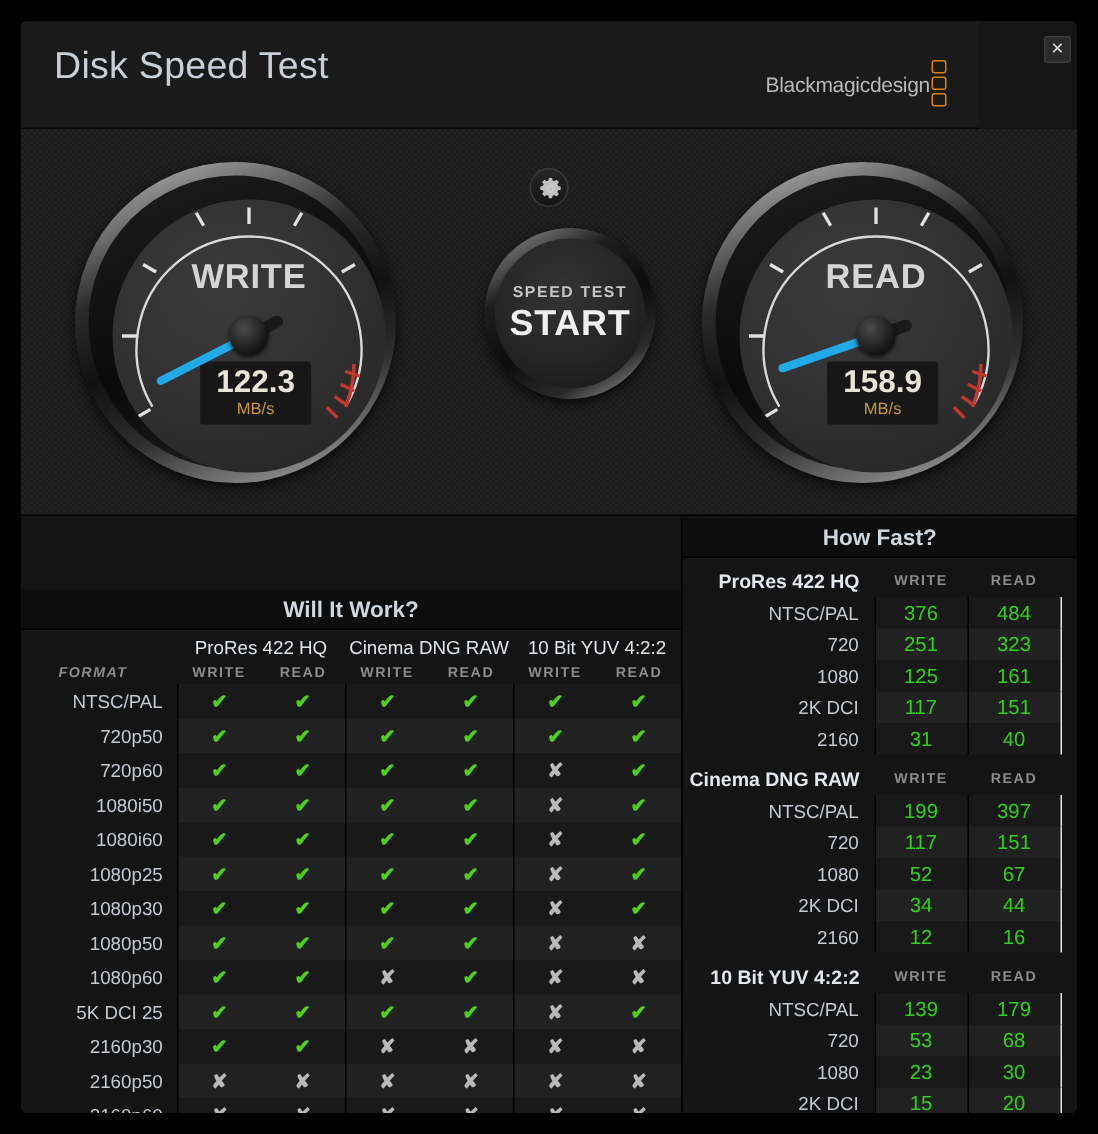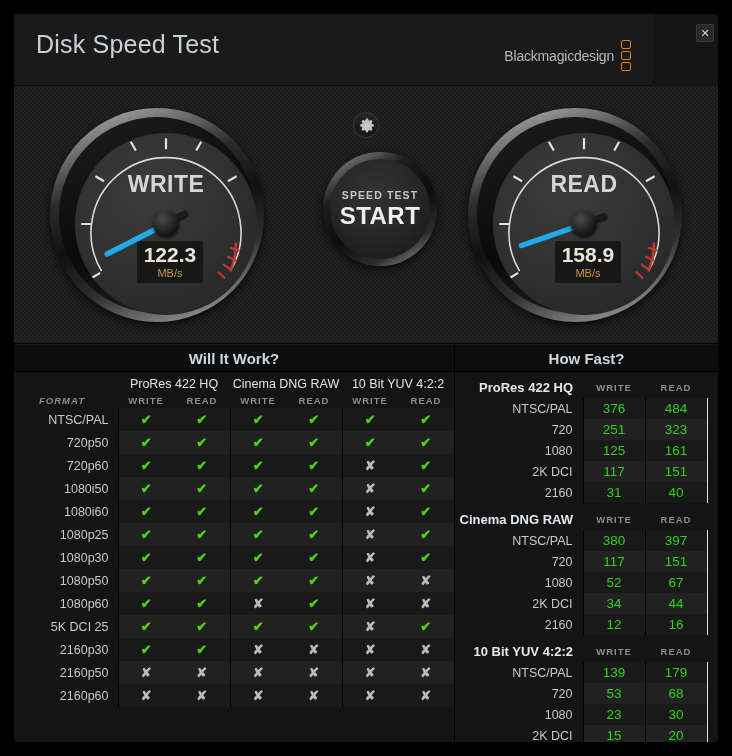--- a/index.html
+++ b/index.html
@@ -59,21 +59,21 @@
     font-weight: 300;
     color: #c9cfd6;
     letter-spacing: 0.2px;
   }
   #brand-wrap {
     position: absolute;
     right: 22px;
     top: 26px;
     display: flex;
     align-items: center;
-    gap: 7px;
+    gap: 1px;
   }
   #brand-text {
     font-size: 14px;
     color: #b8b8b8;
     font-weight: 400;
     letter-spacing: -0.2px;
   }
   #brand-logo {
     display: flex;
     flex-direction: column;
@@ -142,21 +142,21 @@
     font-weight: 600;
     color: #d5d5d5;
     letter-spacing: 0.5px;
   }
 
   .gauge-readout {
     position: absolute;
     left: 50%;
     top: 108px;
     transform: translateX(-44%);
-    width: 66px;
+    width: 74px;
     padding: 3px 0 4px;
     background: #171717;
     border-radius: 2px;
     text-align: center;
   }
   .gauge-value {
     font-size: 21px;
     font-weight: 600;
     color: #e8e4d8;
     line-height: 1.05;
@@ -228,21 +228,21 @@
 
   
   #lower {
     position: absolute;
     left: 0; top: 331px;
     width: 704px;
     height: 397px;
     background: #141414;
     display: flex;
   }
-  #panel-left  { width: 440px; position: relative; }
+  #panel-left  { width: 440px; position: relative; margin-top: 48px; }
   #panel-right { width: 264px; position: relative; border-left: 1px solid #000; }
 
   .panel-title {
     height: 27px;
     line-height: 27px;
     text-align: center;
     font-size: 15px;
     font-weight: 600;
     color: #cfd6de;
     background: #0d0d0d;
@@ -661,21 +661,21 @@
               <thead>
                 <tr>
                   <th class="hf-name">Cinema DNG RAW</th>
                   <th class="hf-colhead">WRITE</th>
                   <th class="hf-colhead">READ</th>
                 </tr>
               </thead>
               <tbody>
                 <tr>
                   <td class="hf-res">NTSC/PAL</td>
-                  <td class="hf-val">380</td>
+                  <td class="hf-val">199</td>
                   <td class="hf-val last">397</td>
                 </tr>
                 <tr>
                   <td class="hf-res">720</td>
                   <td class="hf-val">117</td>
                   <td class="hf-val last">151</td>
                 </tr>
                 <tr>
                   <td class="hf-res">1080</td>
                   <td class="hf-val">52</td>

